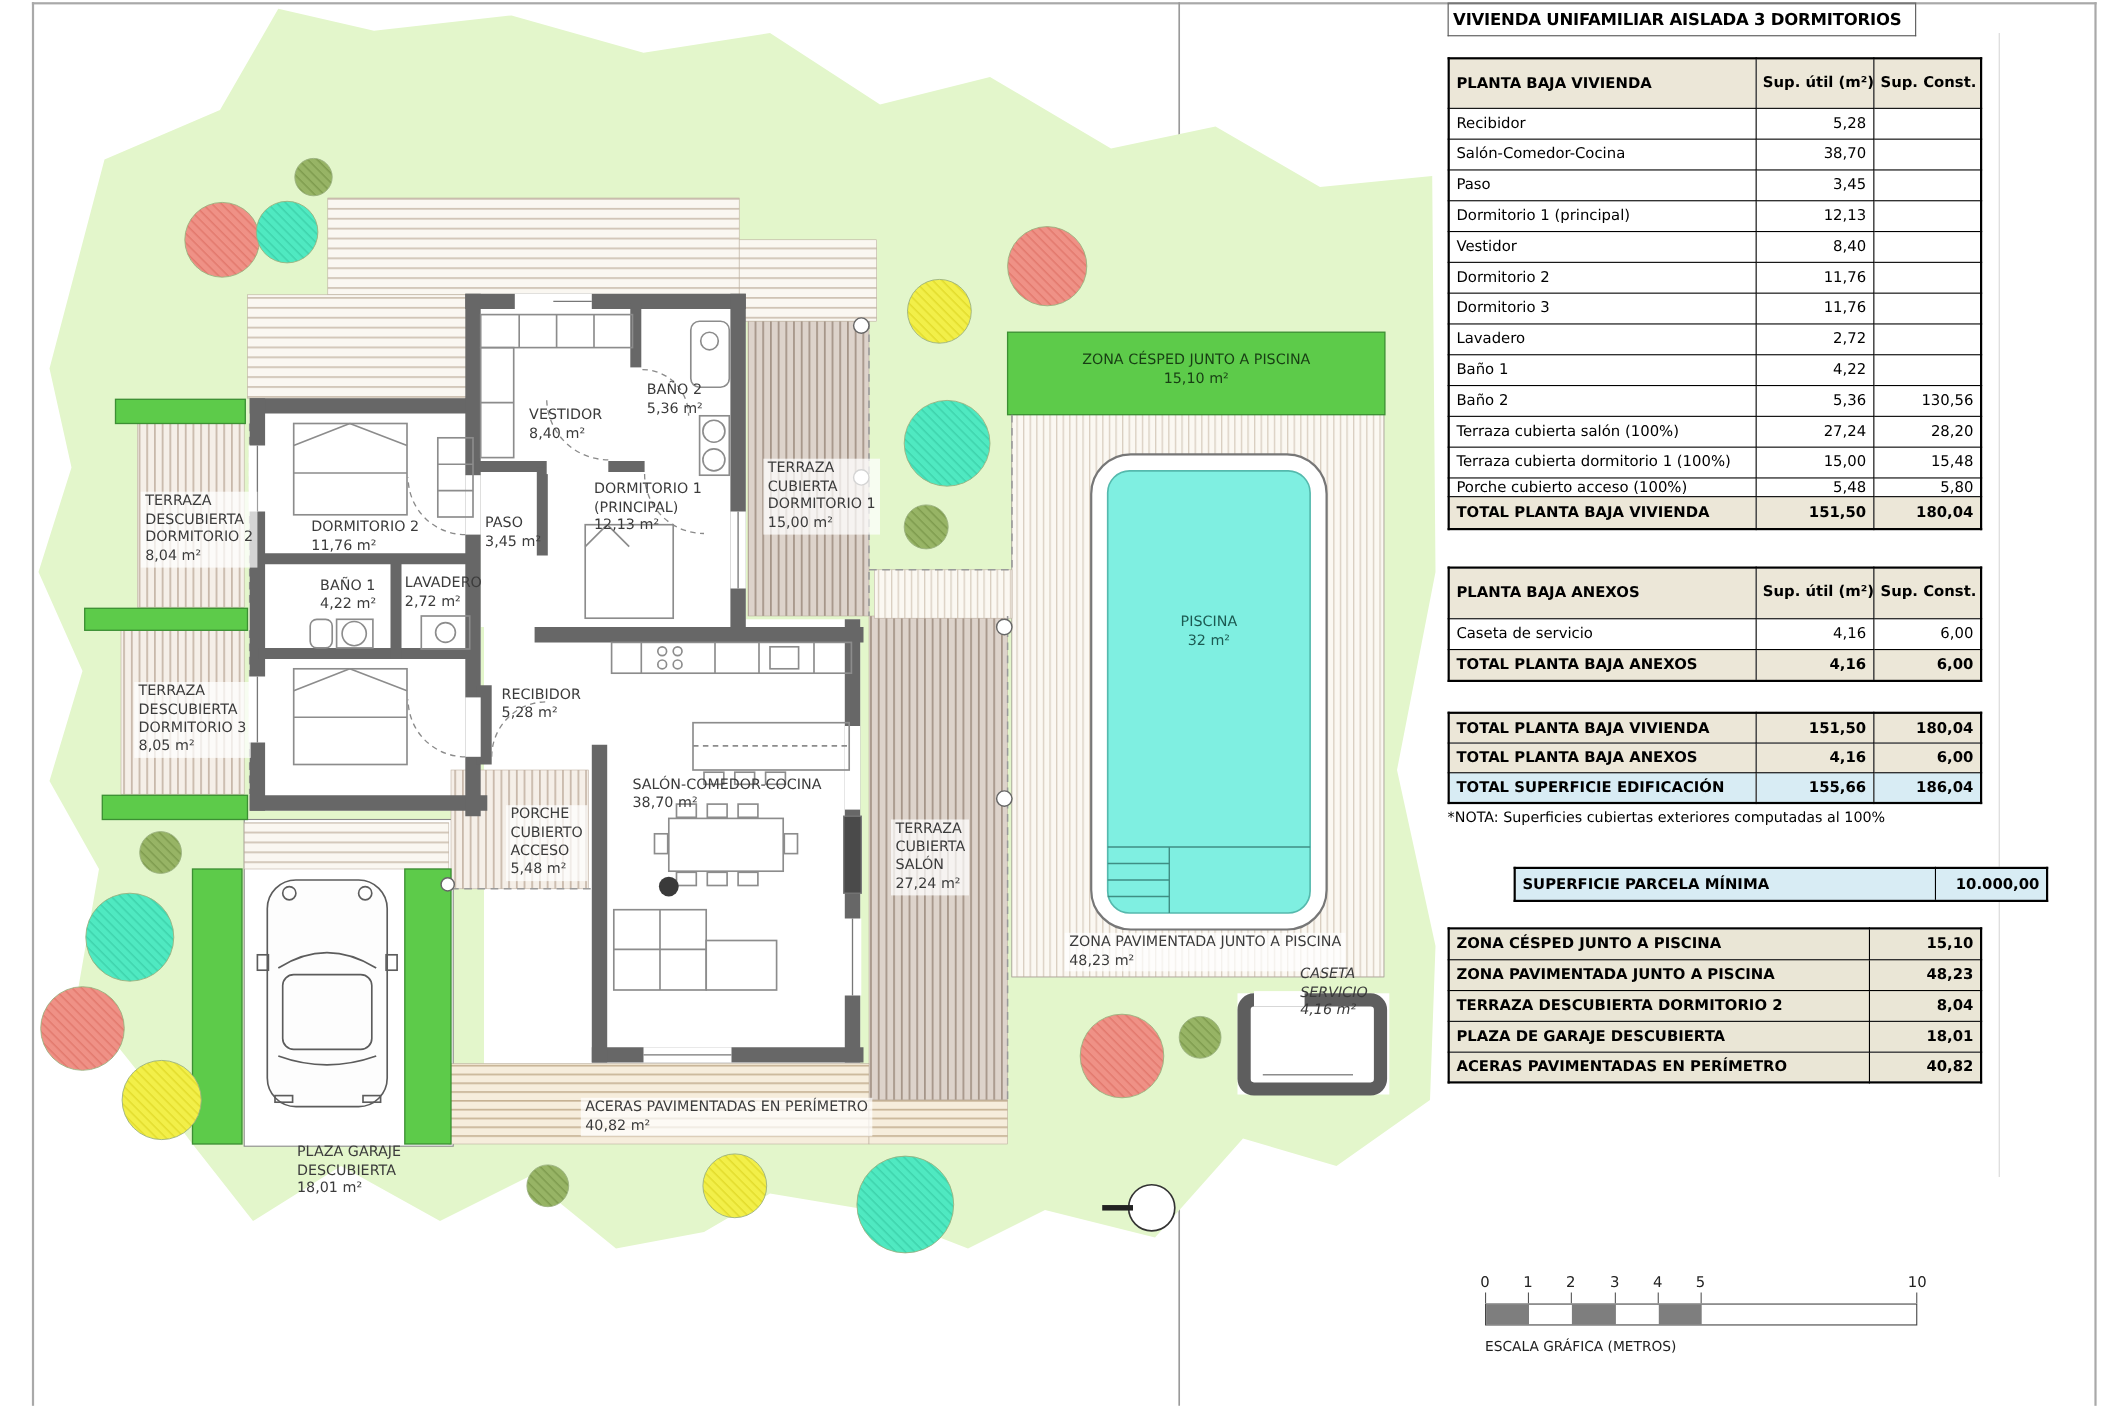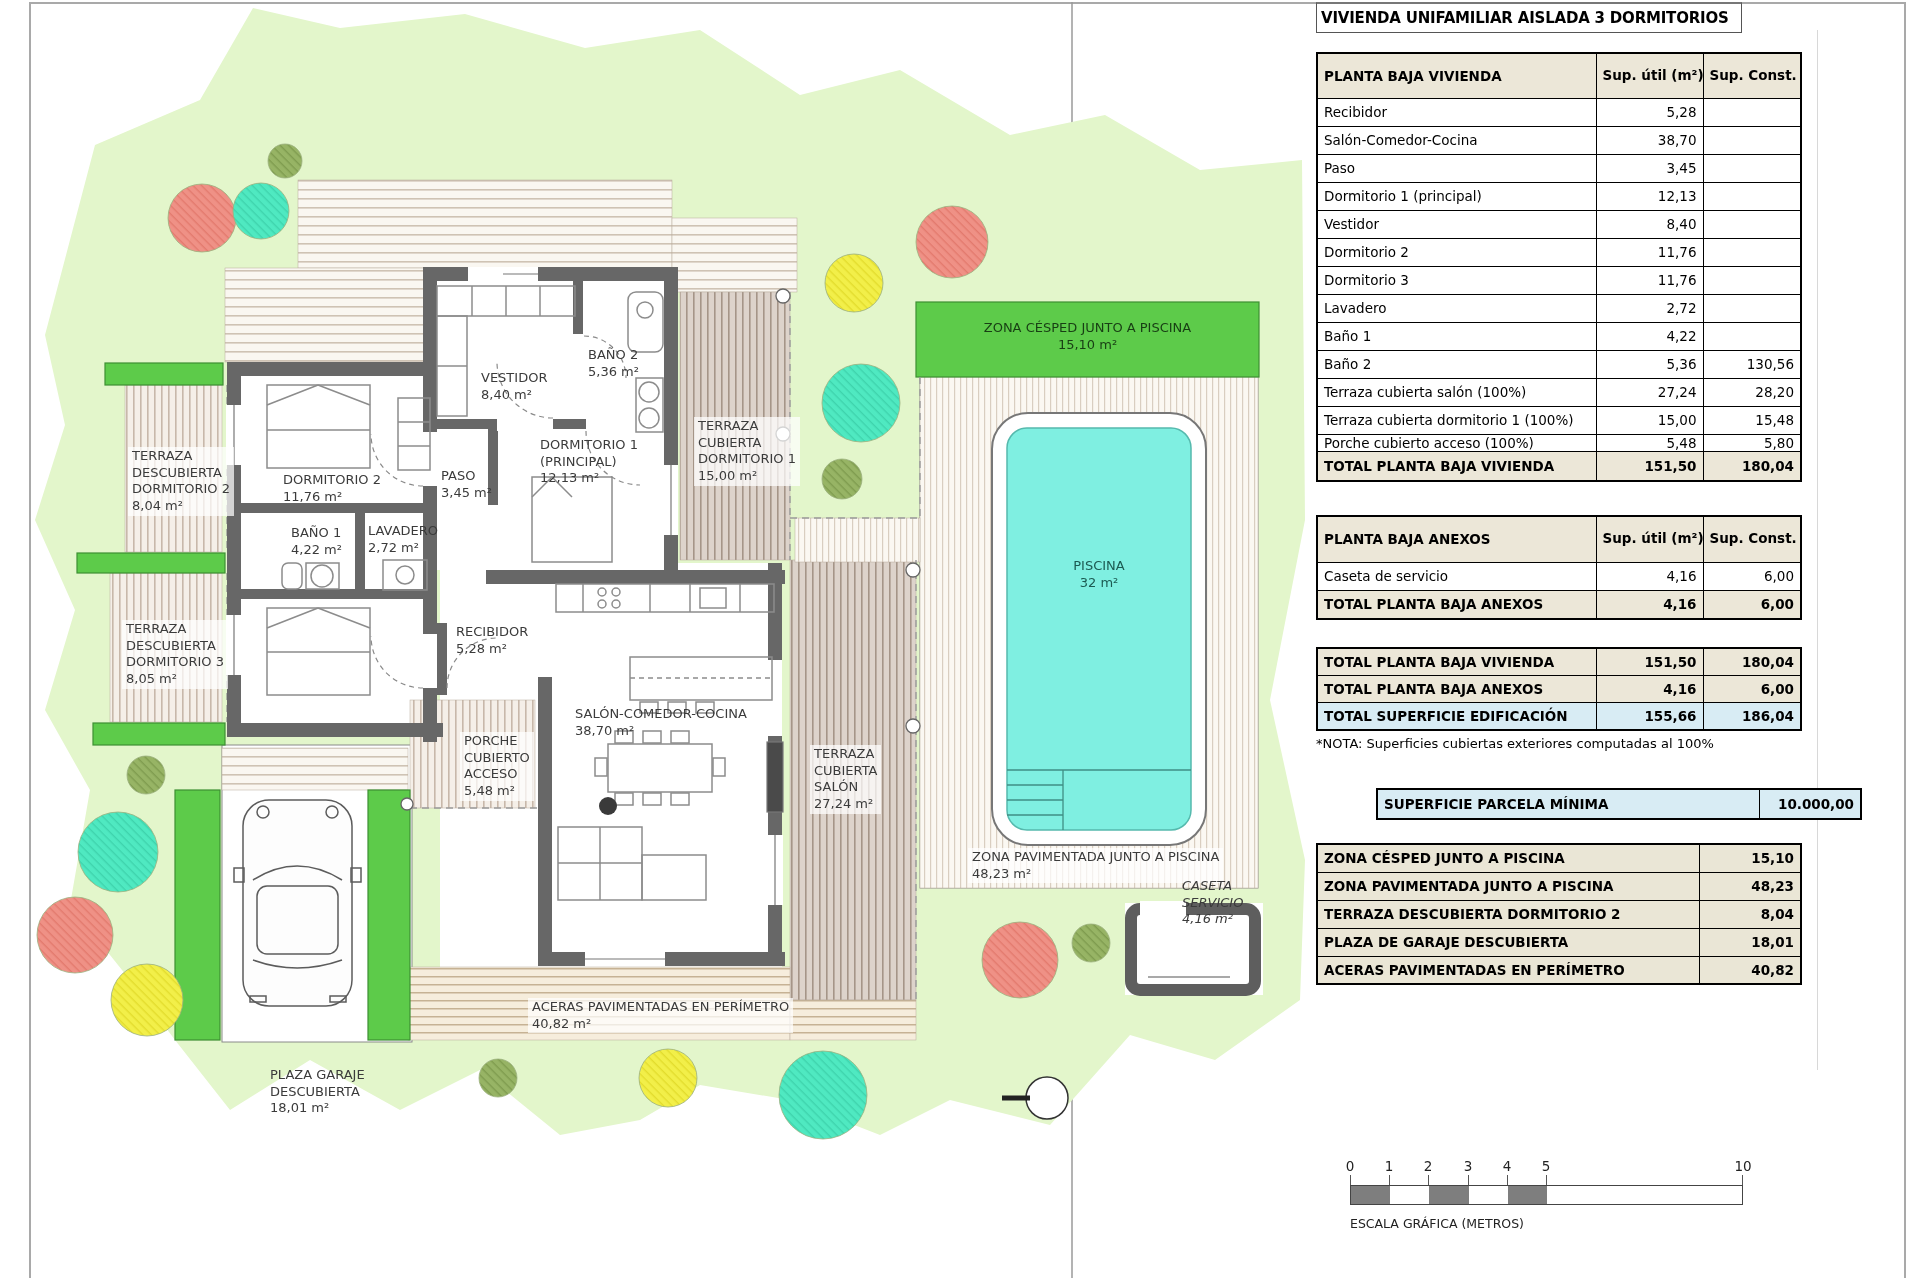--- a/index.html
+++ b/index.html
@@ -375,21 +375,21 @@
 15,10 m²</div>
   <div class="plan-label ctr" style="left:992px;top:558px;width:214px;color:#1c5a52;">PISCINA
 32 m²</div>
   <div class="plan-label halo" style="left:968px;top:848px;">ZONA PAVIMENTADA JUNTO A PISCINA
 48,23 m²</div>
   <div class="plan-label" style="left:1182px;top:878px;z-index:5;font-style:italic;">CASETA
 SERVICIO
 4,16 m²</div>
   <div class="plan-label halo" style="left:528px;top:998px;">ACERAS PAVIMENTADAS EN PERÍMETRO
 40,82 m²</div>
-  <div class="plan-label" style="left:270px;top:1040px;margin-top:27px;">PLAZA GARAJE
+  <div class="plan-label" style="left:270px;top:1040px;">PLAZA GARAJE
 DESCUBIERTA
 18,01 m²</div>
 
   <div id="title-box">VIVIENDA UNIFAMILIAR AISLADA 3 DORMITORIOS</div>
 
   <table class="sheet" style="left:1316px;top:52px;width:484px;">
     <colgroup>
         <col style="width:279px">
         <col style="width:107px">
         <col style="width:98px">

